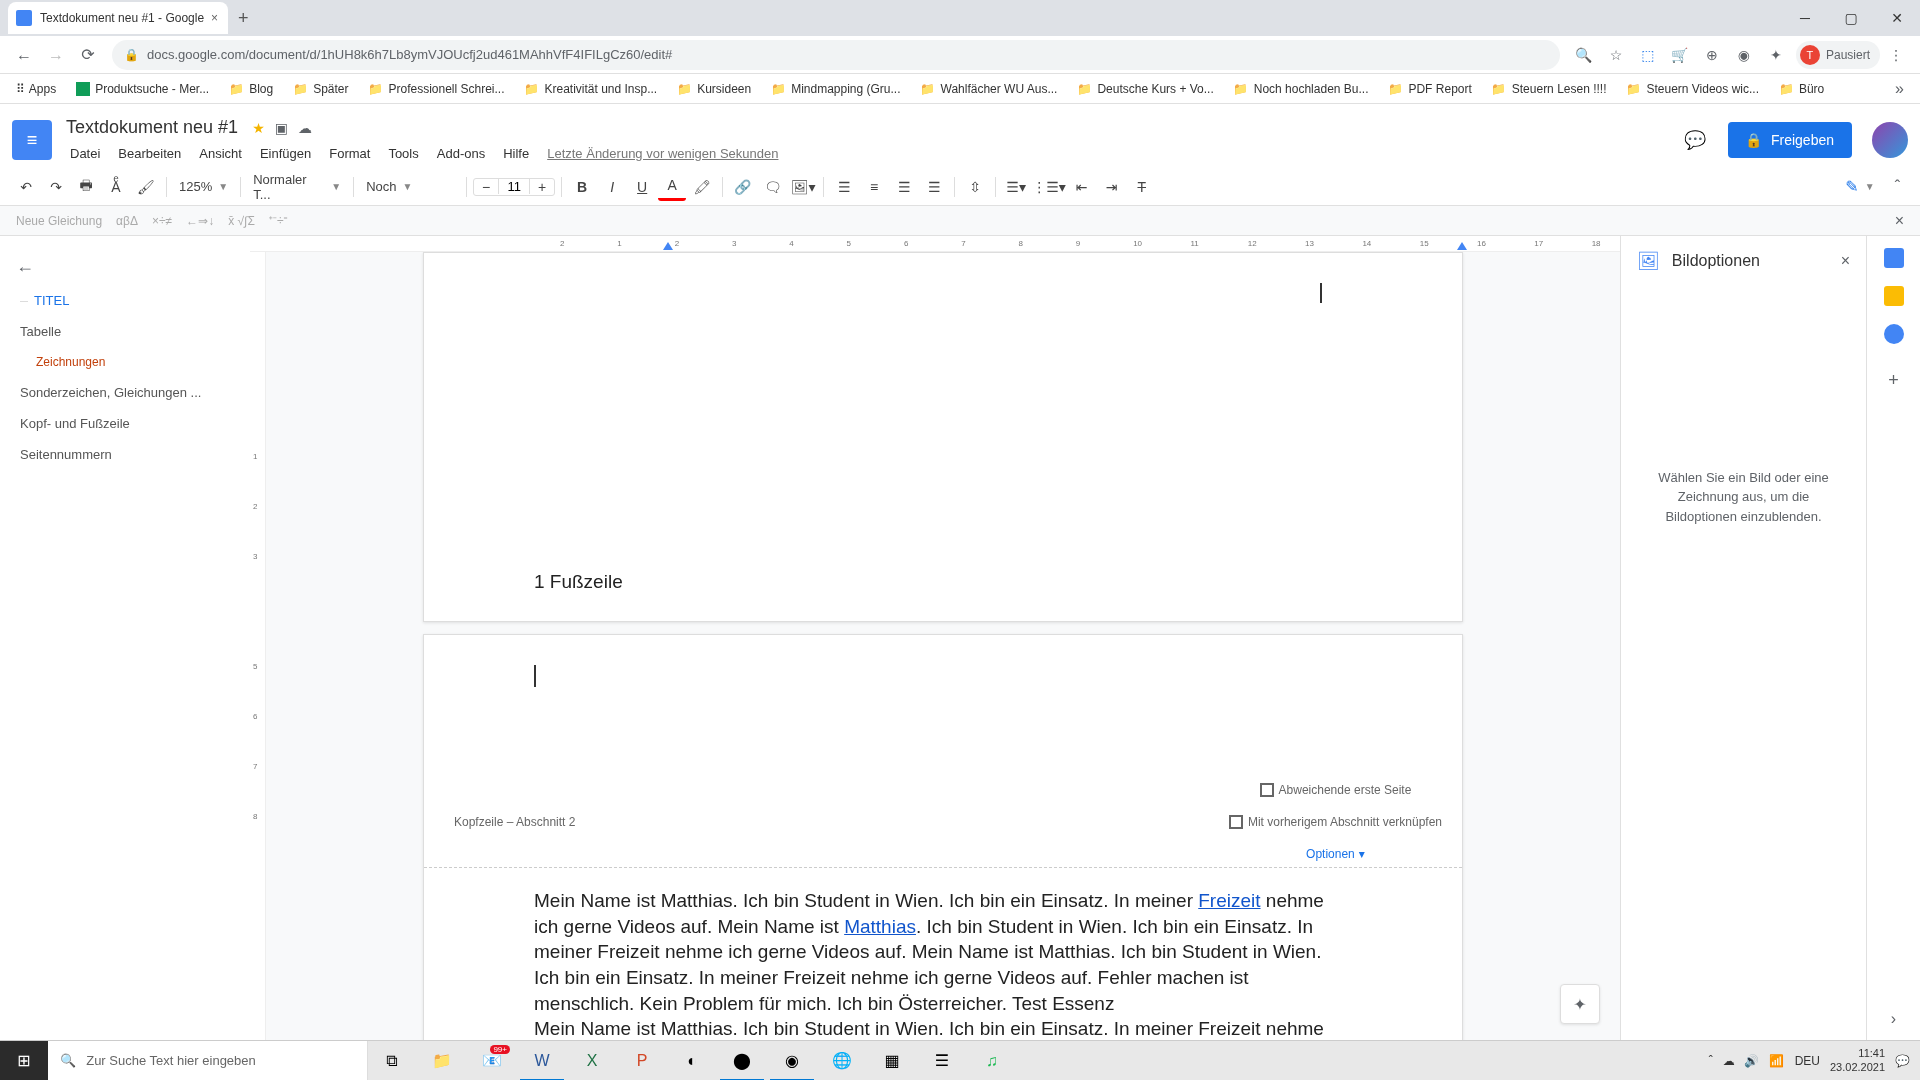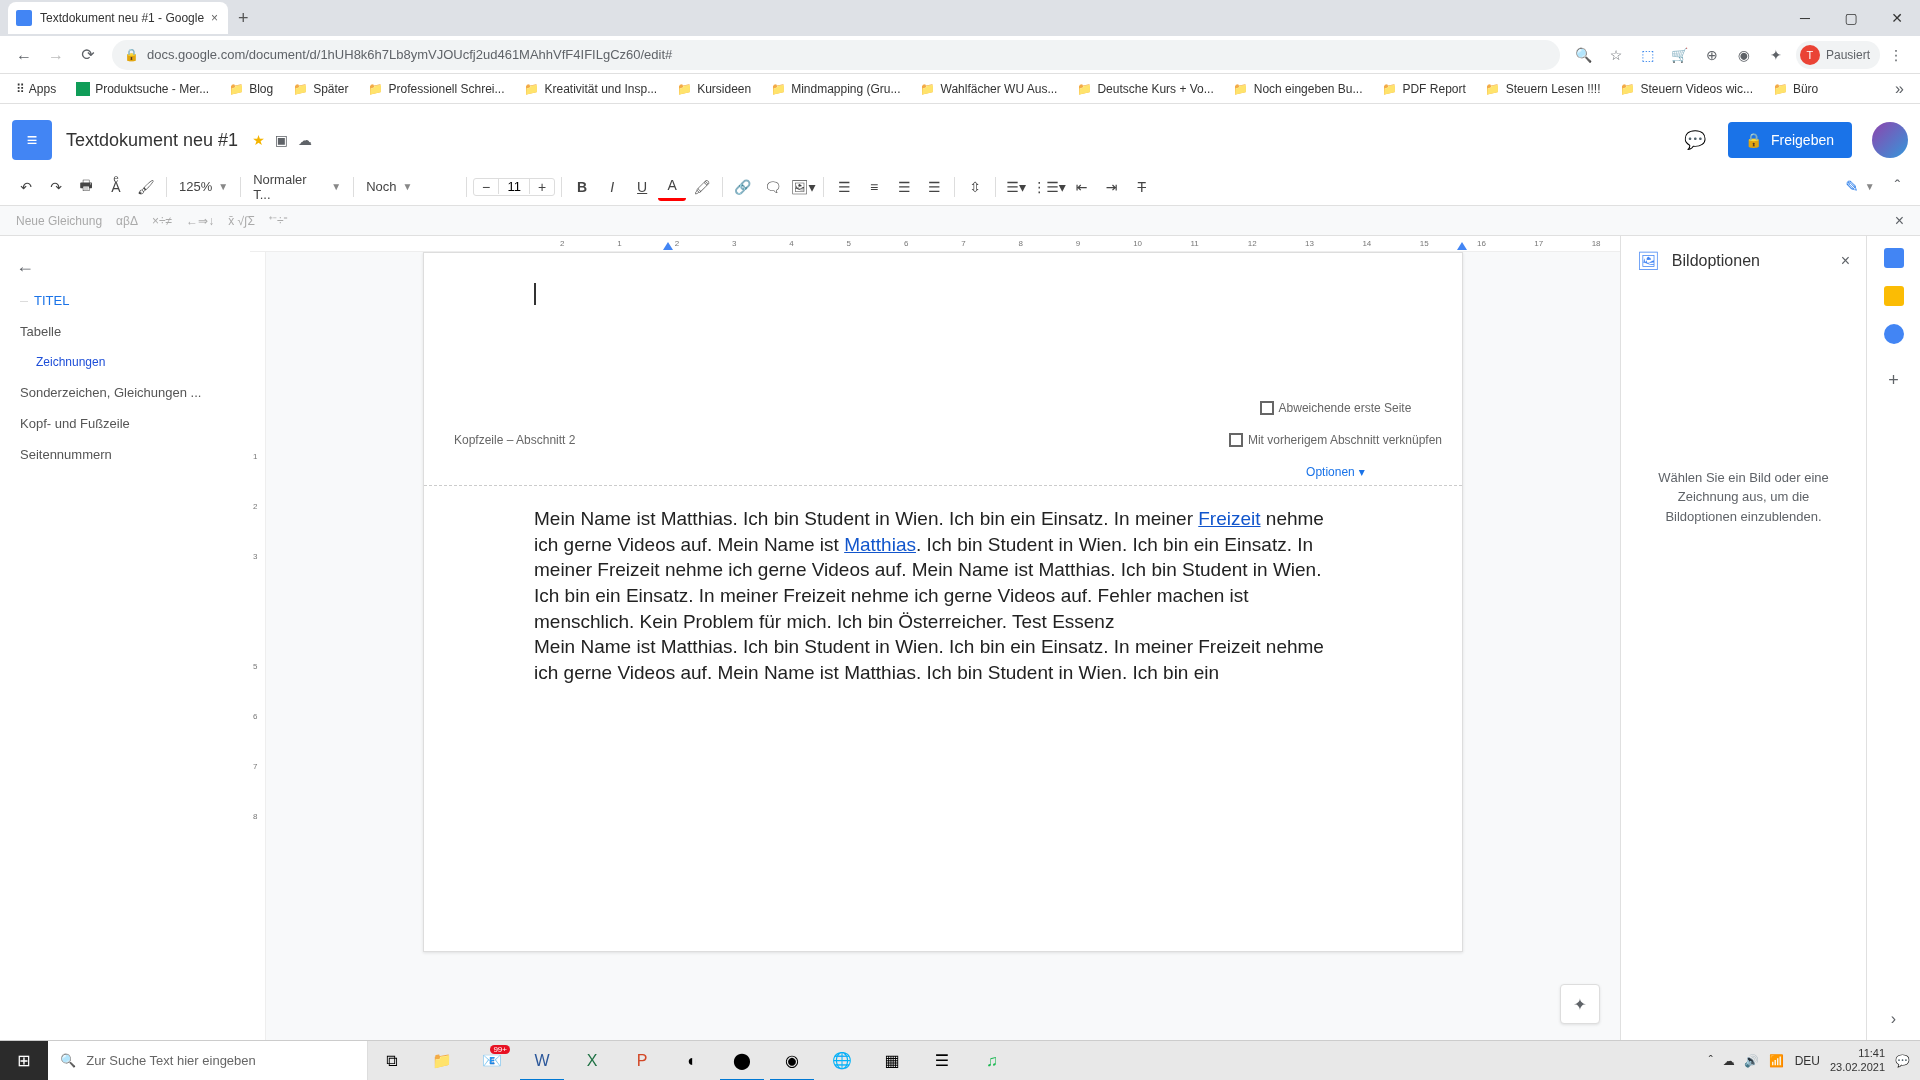--- a/index.html
+++ b/index.html
@@ -58,21 +58,21 @@
 
 .eq-bar { height: 30px; display: flex; align-items: center; padding: 0 16px; background: #f8f9fa; border-bottom: 1px solid #e0e0e0; gap: 14px; font-size: 12px; color: #aaa; }
 .eq-bar .close-eq { margin-left: auto; color: #5f6368; cursor: pointer; font-size: 16px; }
 
 
 .main { display: flex; height: calc(100% - 36px - 38px - 30px - 64px - 38px - 30px - 40px); }
 .outline { width: 250px; padding: 12px 8px; background: #fff; }
 .outline-back { color: #5f6368; cursor: pointer; padding: 8px; font-size: 18px; }
 .outline-item { padding: 8px 12px; font-size: 13px; color: #555; cursor: pointer; border-radius: 4px; display: flex; align-items: center; }
 .outline-item.lvl1 { font-weight: 500; color: #1a73e8; }
-.outline-item.lvl3 { padding-left: 28px; font-size: 12px; color: #1d4ed8; }
+.outline-item.lvl3 { padding-left: 28px; font-size: 12px; color: #c2410c; }
 .outline-bullet { color: #bbb; margin-right: 6px; font-size: 8px; }
 
 .doc-area { flex: 1; background: #f8f9fa; position: relative; overflow: hidden; }
 .ruler { height: 16px; background: #fff; display: flex; align-items: center; padding-left: 310px; font-size: 8px; color: #777; position: relative; border-bottom: 1px solid #eee; }
 .ruler-tick { width: 50px; text-align: left; }
 .ruler-ind-left { position: absolute; left: 413px; top: 6px; width: 0; height: 0; border-left: 5px solid transparent; border-right: 5px solid transparent; border-bottom: 8px solid #4285f4; }
 .ruler-ind-right { position: absolute; left: 1207px; top: 6px; width: 0; height: 0; border-left: 5px solid transparent; border-right: 5px solid transparent; border-bottom: 8px solid #4285f4; }
 
 .vruler { position: absolute; left: 0; top: 16px; width: 16px; bottom: 0; background: #fff; font-size: 8px; color: #777; border-right: 1px solid #eee; }
 .vruler-tick { position: absolute; left: 3px; }
@@ -198,21 +198,21 @@
   <div class="bm-item">
       <span class="bm-folder-icon">📁</span>
       <span>Wahlfächer WU Aus...</span>
     </div>
   <div class="bm-item">
       <span class="bm-folder-icon">📁</span>
       <span>Deutsche Kurs + Vo...</span>
     </div>
   <div class="bm-item">
       <span class="bm-folder-icon">📁</span>
-      <span>Noch eingeben Bu...</span>
+      <span>Noch hochladen Bu...</span>
     </div>
   <div class="bm-item">
       <span class="bm-folder-icon">📁</span>
       <span>PDF Report</span>
     </div>
   <div class="bm-item">
       <span class="bm-folder-icon">📁</span>
       <span>Steuern Lesen !!!!</span>
     </div>
   <div class="bm-item">
@@ -228,20 +228,31 @@
 
 <div class="docs-header">
   <div class="docs-logo">≡</div>
   <div class="docs-title-area">
     <div class="docs-title-row">
       <span class="docs-title">Textdokument neu #1</span>
       <span class="title-icon">★</span>
       <span class="title-icon2">▣</span>
       <span class="title-icon2">☁</span>
     </div>
+    <div class="docs-menu">
+      <span class="menu-item">Datei</span>
+      <span class="menu-item">Bearbeiten</span>
+      <span class="menu-item">Ansicht</span>
+      <span class="menu-item">Einfügen</span>
+      <span class="menu-item">Format</span>
+      <span class="menu-item">Tools</span>
+      <span class="menu-item">Add-ons</span>
+      <span class="menu-item">Hilfe</span>
+      <span class="last-edit">Letzte Änderung vor wenigen Sekunden</span>
+    </div>
   </div>
   <div class="header-right">
     <div class="comments-btn">💬</div>
     <div class="share-btn">
       <span>🔒</span>
       <span>Freigeben</span>
     </div>
     <div class="account-av"></div>
   </div>
 </div>
@@ -391,20 +402,24 @@
     <div class="vruler">
       <div class="vruler-tick" style="top:200px;">1</div>
       <div class="vruler-tick" style="top:250px;">2</div>
       <div class="vruler-tick" style="top:300px;">3</div>
       <div class="vruler-tick" style="top:410px;">5</div>
       <div class="vruler-tick" style="top:460px;">6</div>
       <div class="vruler-tick" style="top:510px;">7</div>
       <div class="vruler-tick" style="top:560px;">8</div>
     </div>
     <div class="page-stack">
+      <div class="page page1">
+        <div class="cursor-ind"></div>
+        <div class="footer-text">1 Fußzeile</div>
+      </div>
       <div class="page page2">
         <div class="cursor2"></div>
         <div class="header-bar">
           <span class="hdr-label">Kopfzeile – Abschnitt 2</span>
           <div class="hdr-opts">
             <div class="hdr-check">
               <div class="chk-box"></div>
                 <span>Abweichende erste Seite</span>
             </div>
             <div class="hdr-check">

